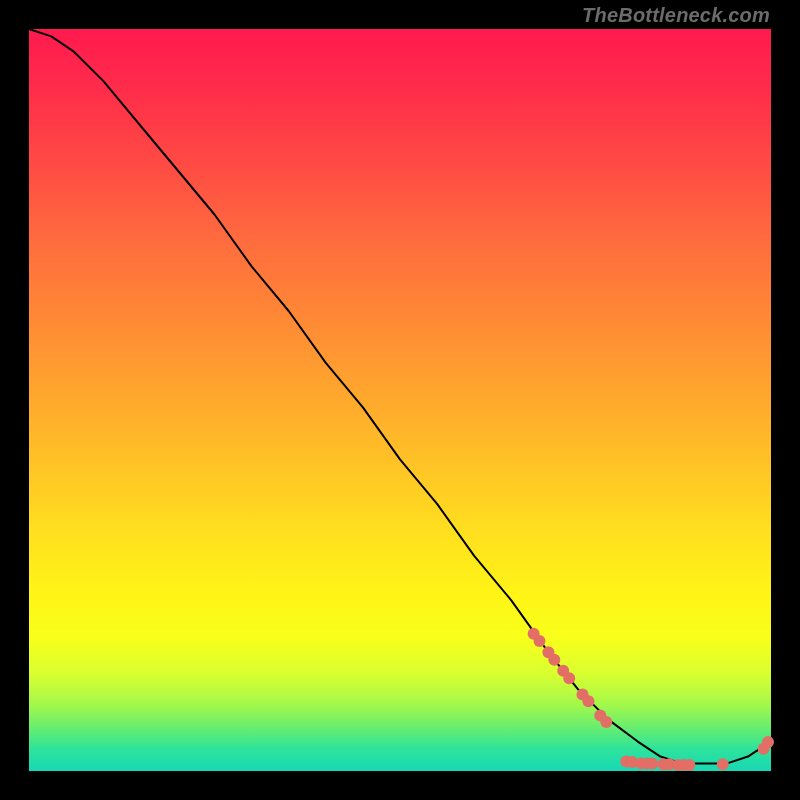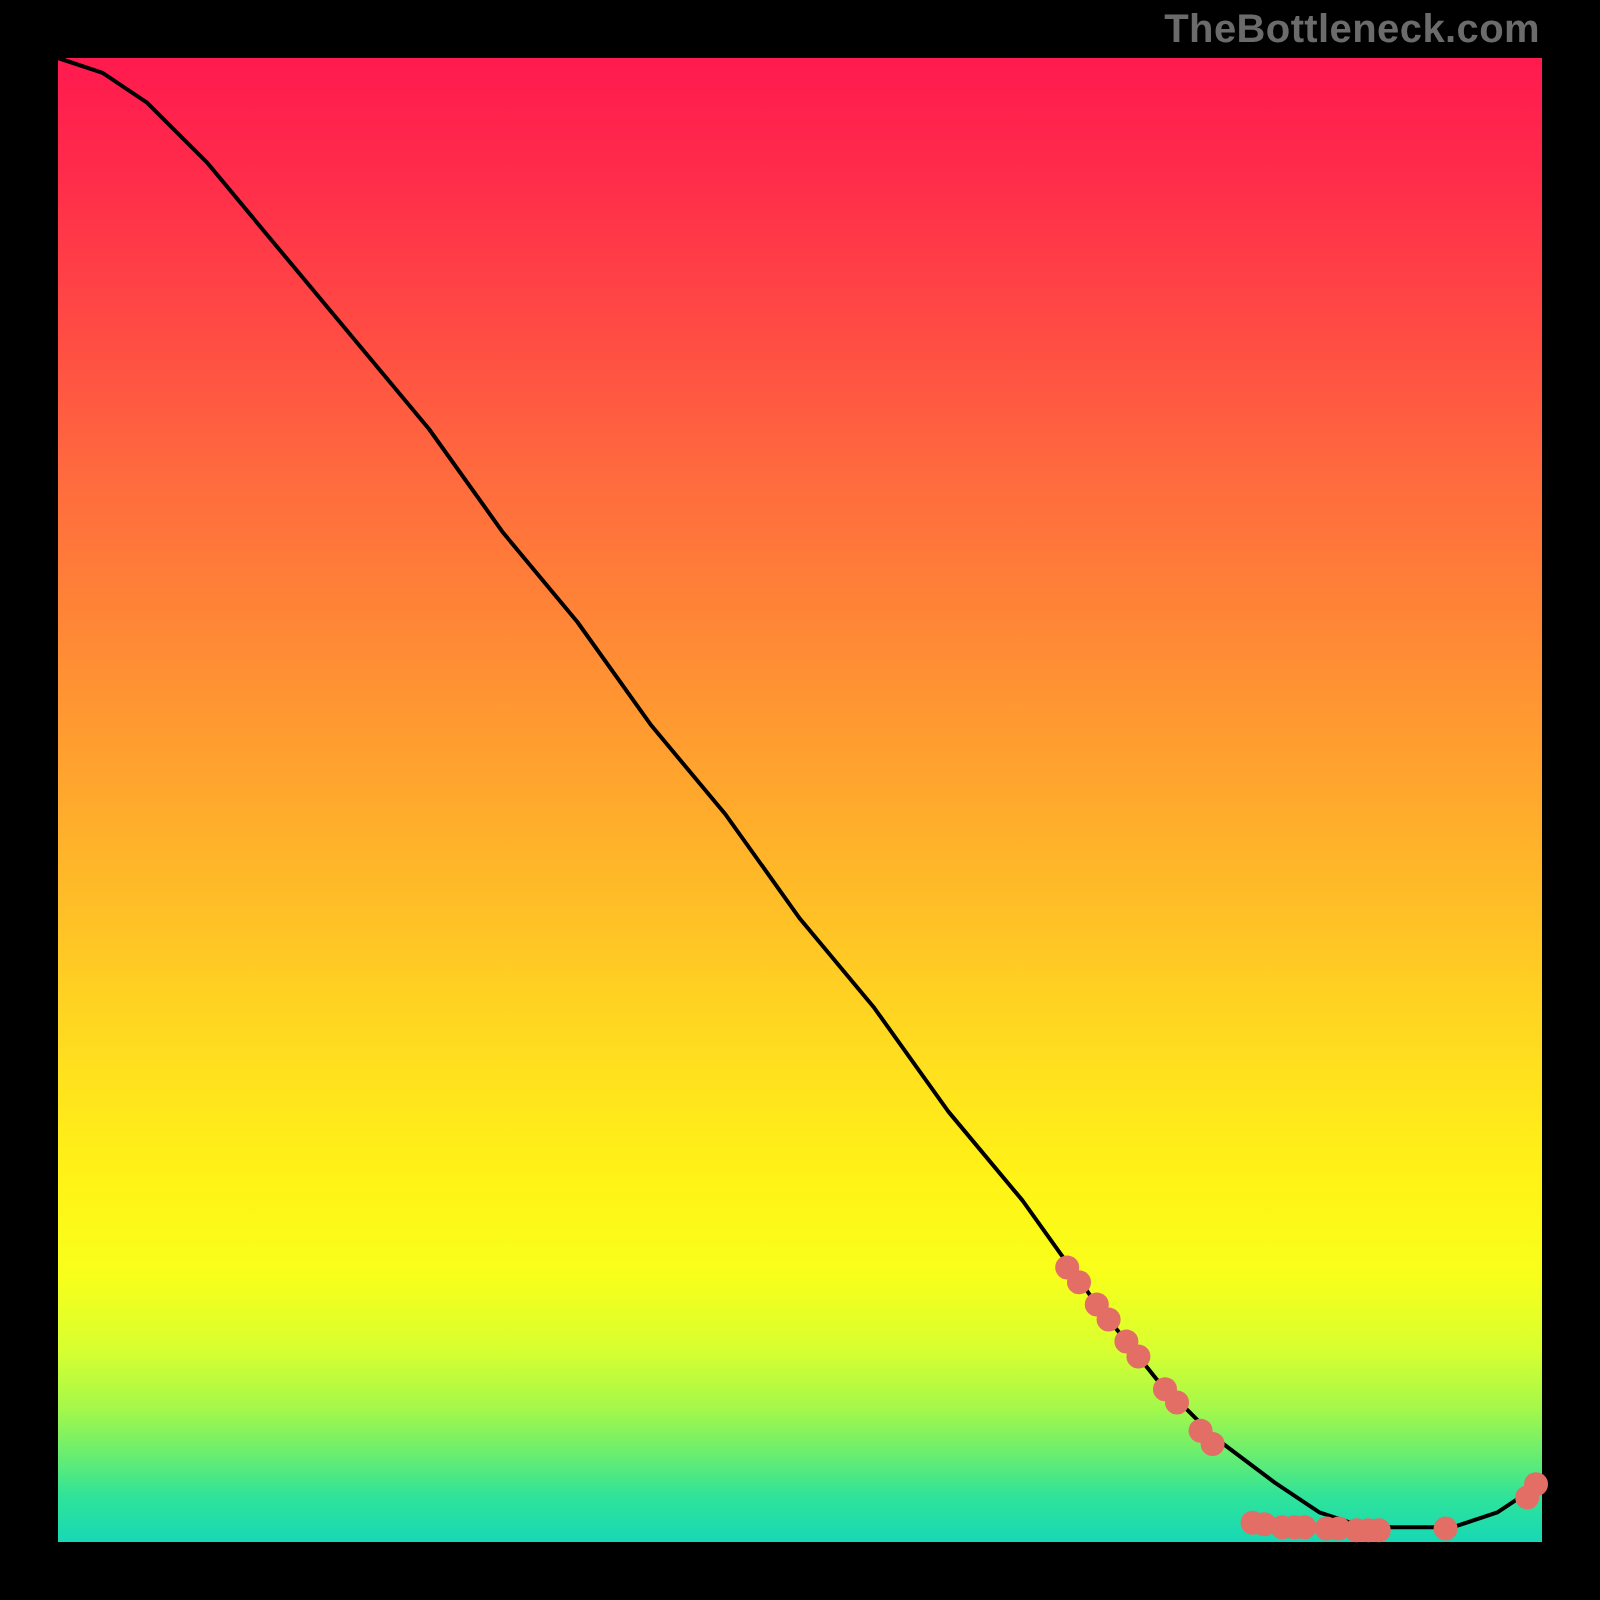--- a/index.html
+++ b/index.html
@@ -2,20 +2,21 @@
 <html><head>
 <meta charset="utf-8">
 <style>
   * { margin: 0; padding: 0; box-sizing: border-box; }
   html, body { width: 800px; height: 800px; background: #000; overflow: hidden; }
   .frame {
     position: relative;
     width: 800px;
     height: 800px;
     background: #000;
+    font-style: italic;
   }
   .plot-area {
     position: absolute;
     left: 29px;
     top: 29px;
     width: 742px;
     height: 742px;
     
     background: linear-gradient(to bottom,
       #ff1a4f 0%,

